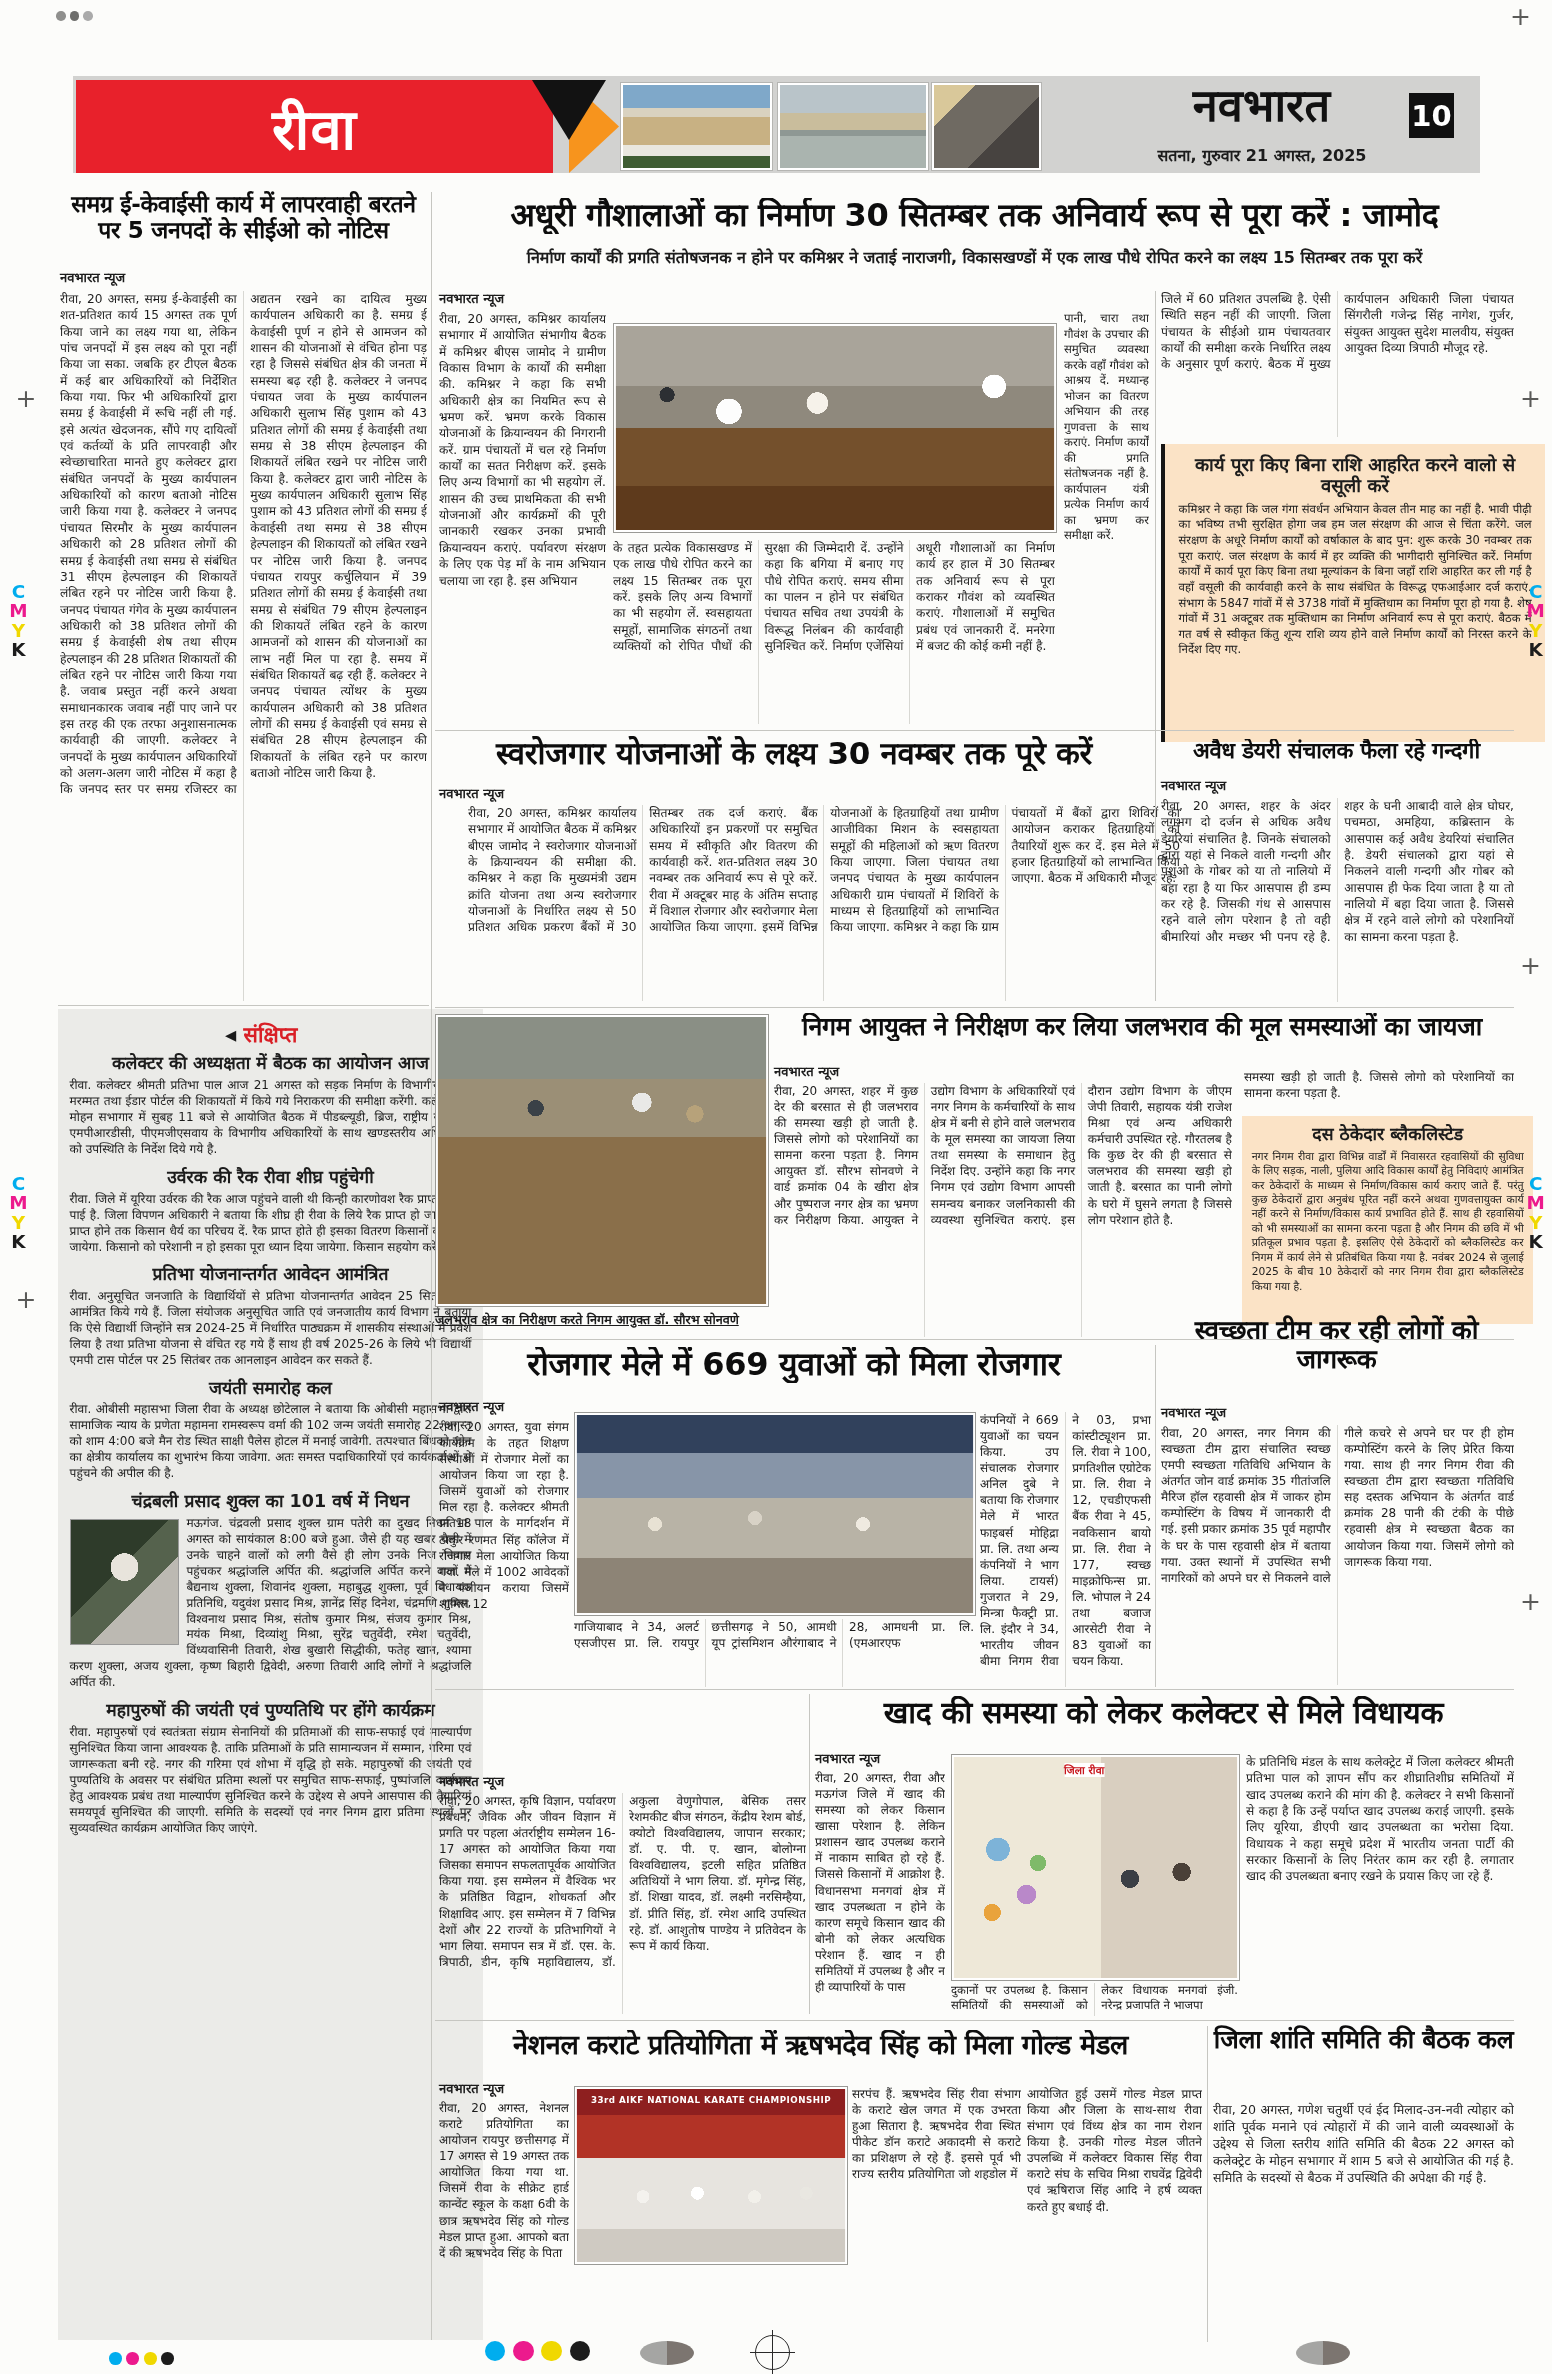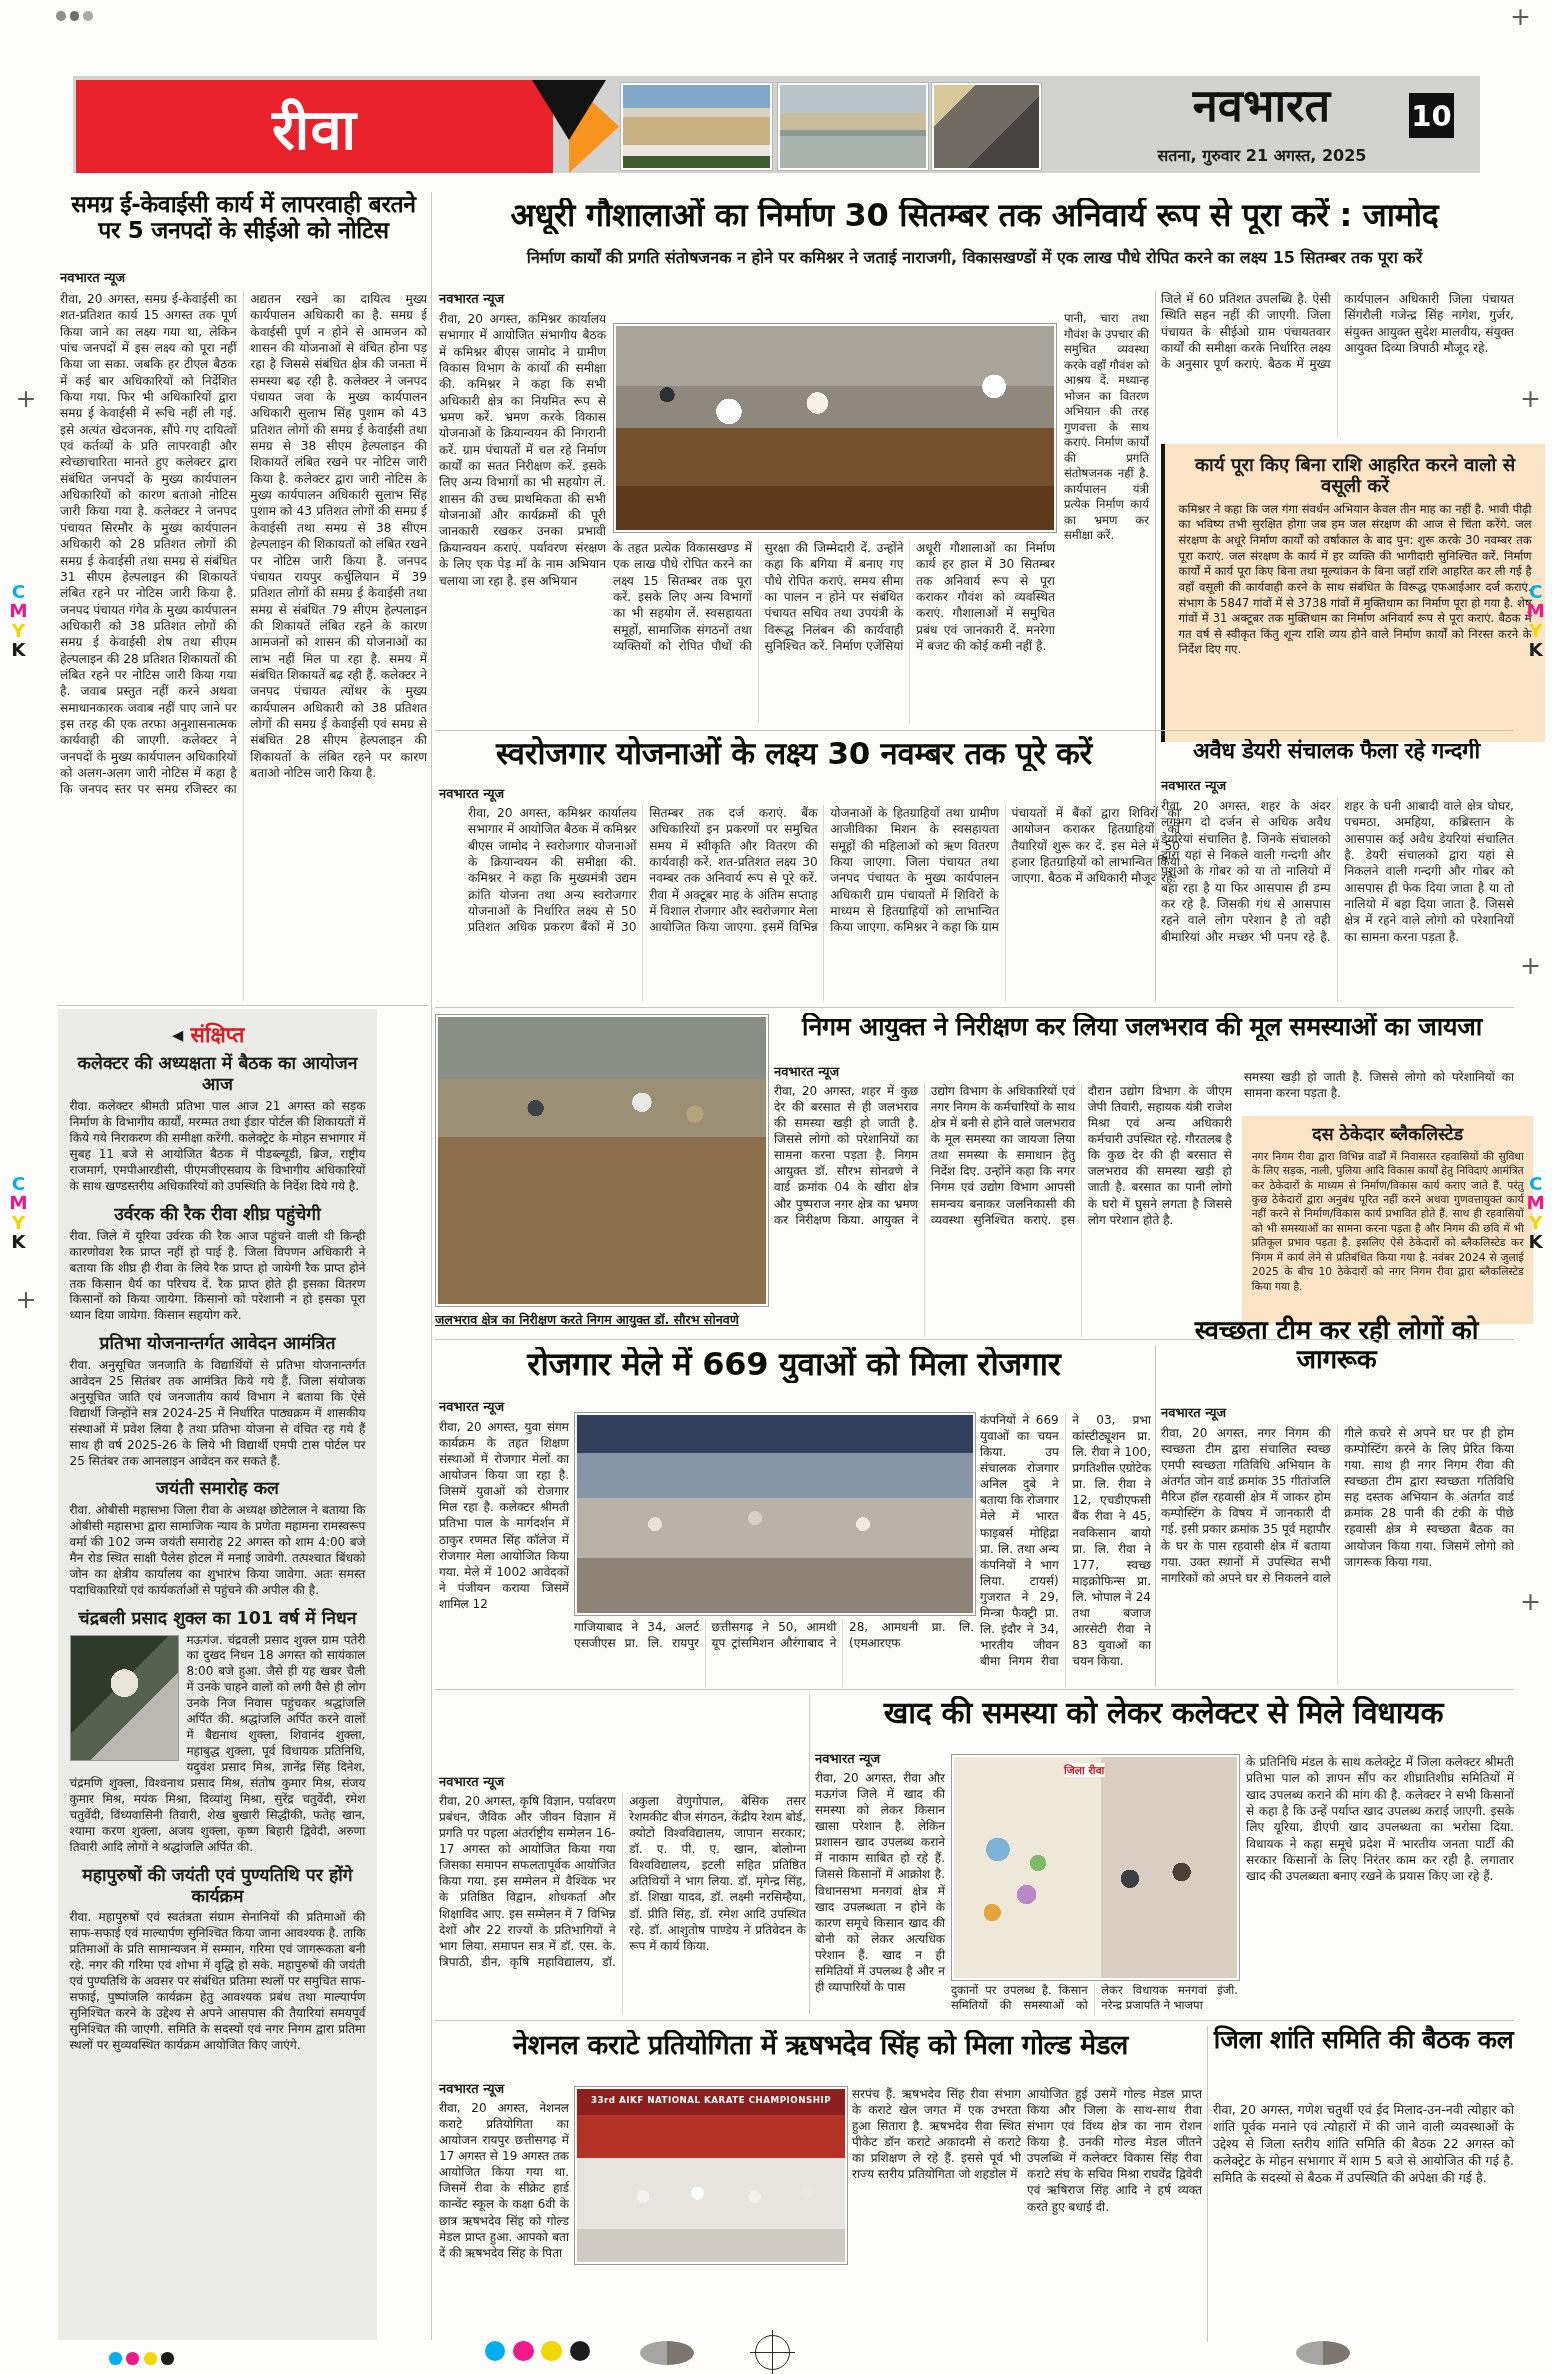--- a/index.html
+++ b/index.html
@@ -58,21 +58,21 @@
 
   
   #swa-h{left:437px;top:736px;width:714px;font-size:31px;}
   #swa-by{left:439px;top:784px;width:167px;}
   #swa-body{left:439px;top:805px;width:712px;height:196px;margin-left:29px;}
   #dairy-h{left:1159px;top:739px;width:355px;font-size:22px;}
   #dairy-by{left:1161px;top:776px;width:353px;}
   #dairy-body{left:1161px;top:798px;width:353px;height:204px;}
 
   
-  #briefs{left:58px;top:1009px;width:319px;height:1331px;background:#ebebe8;padding:7.8px 11.6px;box-sizing:border-box;}
+  #briefs{left:58px;top:1009px;width:425px;height:1331px;background:#ebebe8;padding:7.8px 11.6px;box-sizing:border-box;}
   #briefs .hdr{text-align:center;color:#d91f26;font-weight:800;font-size:21.3px;margin:1.9px 0 5.8px 0;}
   #briefs .hdr .arw{color:#1a1a1a;font-size:14.6px;vertical-align:1.9px;}
   .brief{margin-bottom:8.7px;}
   .brief .bt{font-weight:700;font-size:17.5px;text-align:center;line-height:1.2;margin:2.9px 0 3.9px 0;}
   .brief .bb{font-size:12px;line-height:1.33;text-align:justify;}
   #elder-photo{float:left;width:107px;height:124px;margin:2.9px 7.8px 1.9px 0;background:
      radial-gradient(circle 25px at 50% 38%,#e8e4dc 0 55%,transparent 56%),
      linear-gradient(135deg,#2e3b2a 0 42%,#55624d 42% 62%,#bcb9b2 62% 100%);border:1px solid #999;}
 
   

